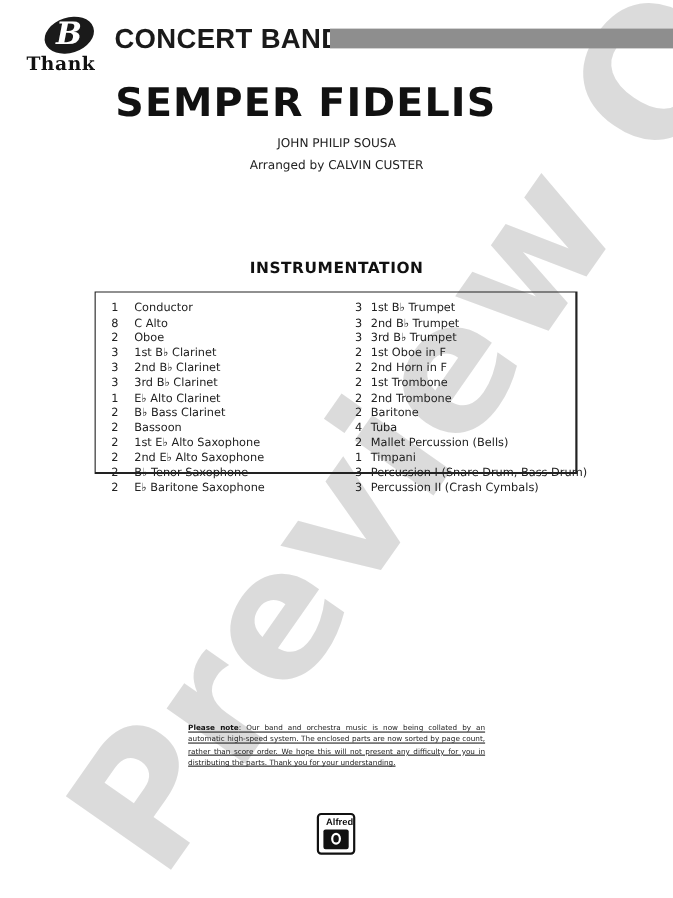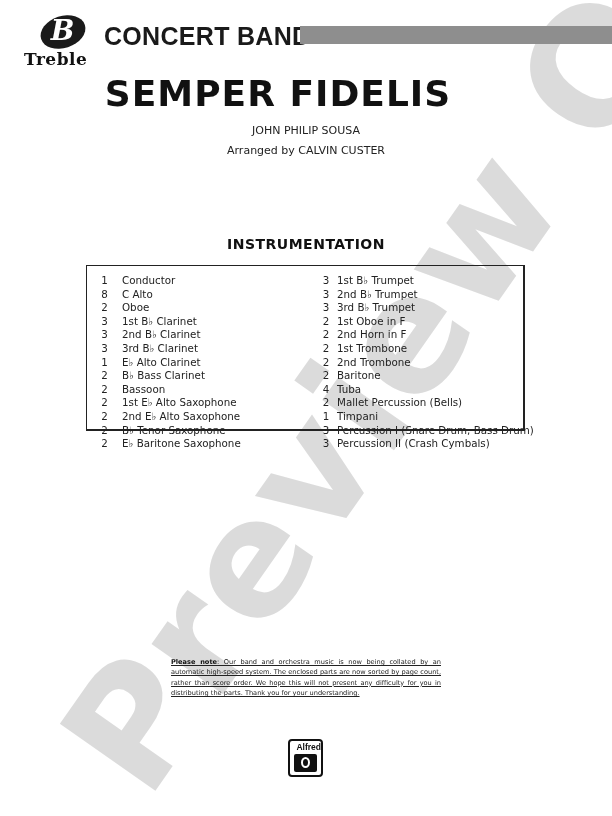--- a/index.html
+++ b/index.html
@@ -33,21 +33,21 @@
 </style>
 </head>
 <body>
 
 <div class="watermark">Preview Only</div>
 
 <div class="logo">
   <div class="logo-b">
       <span>B</span>
     </div>
-  <div class="logo-word">Treble</div>
+  <div class="logo-word">Thank</div>
 </div>
 <div class="series">CONCERT BAND</div>
 <div class="header-bar"></div>
 
 <div class="title">SEMPER FIDELIS</div>
 <div class="composer">JOHN PHILIP SOUSA</div>
 <div class="arranger">Arranged by CALVIN CUSTER</div>
 
 <div class="instr-heading">INSTRUMENTATION</div>
 

